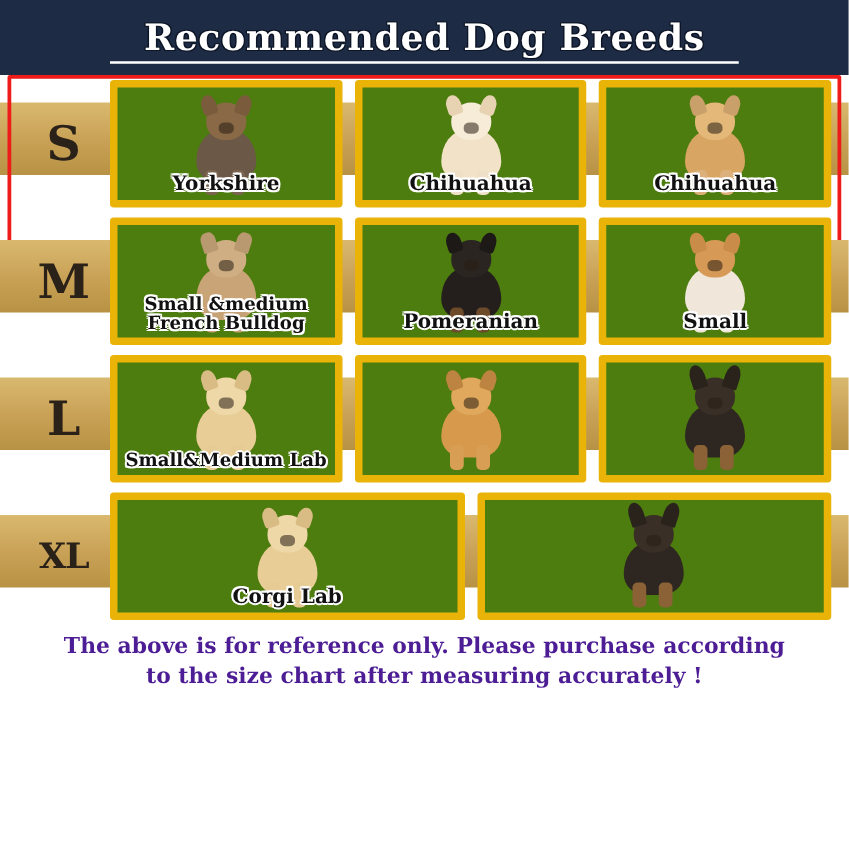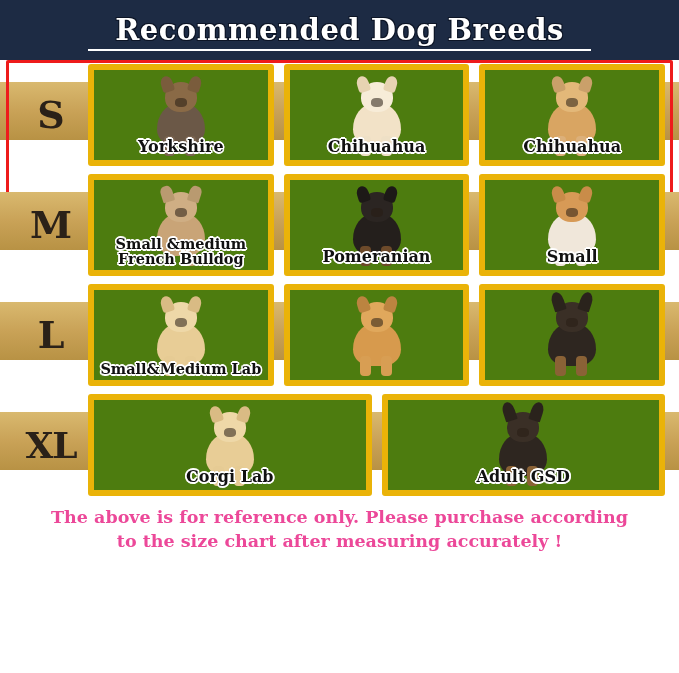--- a/index.html
+++ b/index.html
@@ -72,21 +72,21 @@
   .size-label {
     width: 74px;
     flex: 0 0 74px;
     text-align: center;
     font-family: "DejaVu Serif", serif;
     font-weight: bold;
     font-size: 38px;
     color: #2a2118;
     line-height: 1;
   }
-  .size-label.xl { font-size: 36px; letter-spacing: -1px; }
+  .size-label.xl { font-size: 28px; letter-spacing: -1px; }
 
   .cards {
     display: flex;
     gap: 10px;
     flex: 1 1 auto;
   }
   .card {
     position: relative;
     flex: 1 1 0;
     height: 102px;
@@ -142,21 +142,21 @@
     font-size: 20px;
     color: #e8230f;
     padding: 8px 0 6px 0;
   }
 
   .footer-note {
     text-align: center;
     font-family: "DejaVu Serif", serif;
     font-weight: bold;
     font-size: 17.5px;
-    color: #ec4899;
+    color: #4c1d95;
     line-height: 1.35;
     padding: 6px 16px 0 16px;
   }
 
   
   .dogimg { position: relative; width: 72px; height: 82px; }
   .dogimg .body {
     position: absolute;
     left: 12px; top: 30px;
     width: 48px; height: 42px;
@@ -435,21 +435,20 @@
               <div class="dogimg c-gsd">
                   <div class="body"></div>
                   <div class="legL"></div>
                   <div class="legR"></div>
                   <div class="head"></div>
                   <div class="earL"></div>
                   <div class="earR"></div>
                   <div class="snout"></div>
                 </div>
             </div>
-            <div class="caption">Adult GSD</div>
           </div>
 
         </div>
       </div>
     </div>
 
   </div>
 
   <div class="footer-note">
     <div>The above is for reference only. Please purchase according</div>

